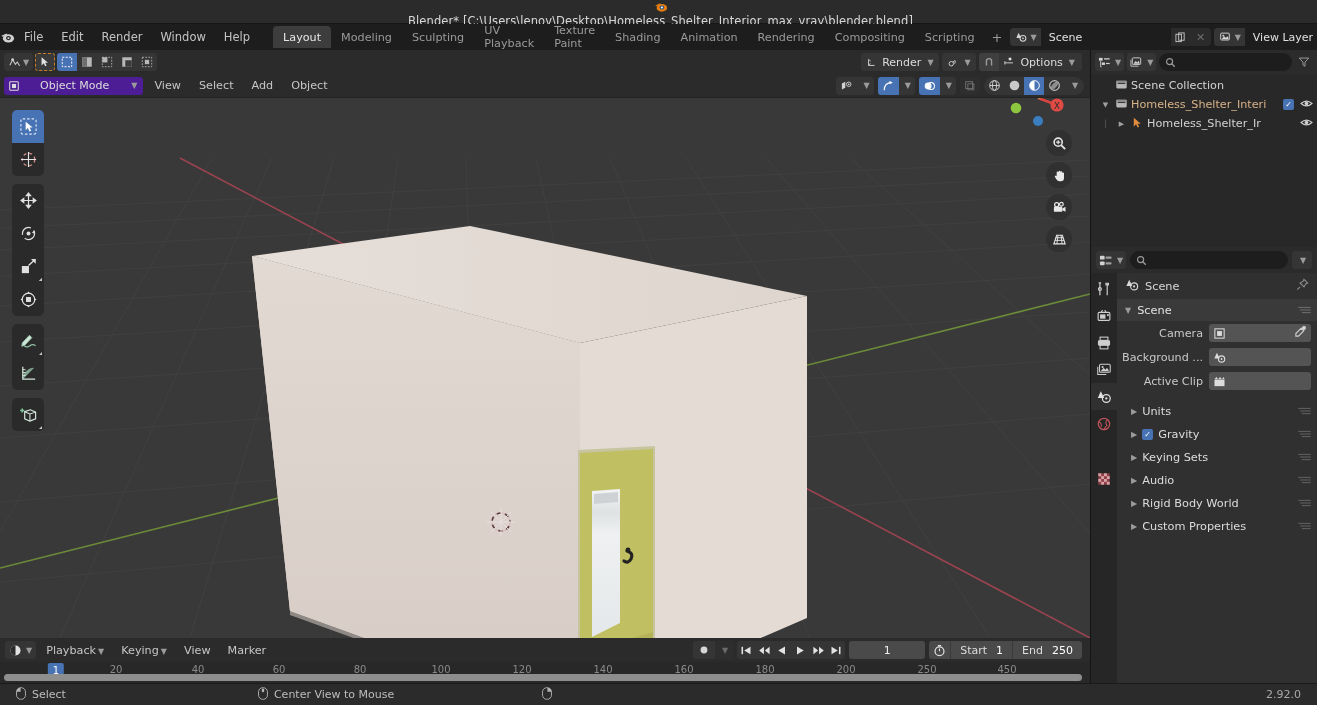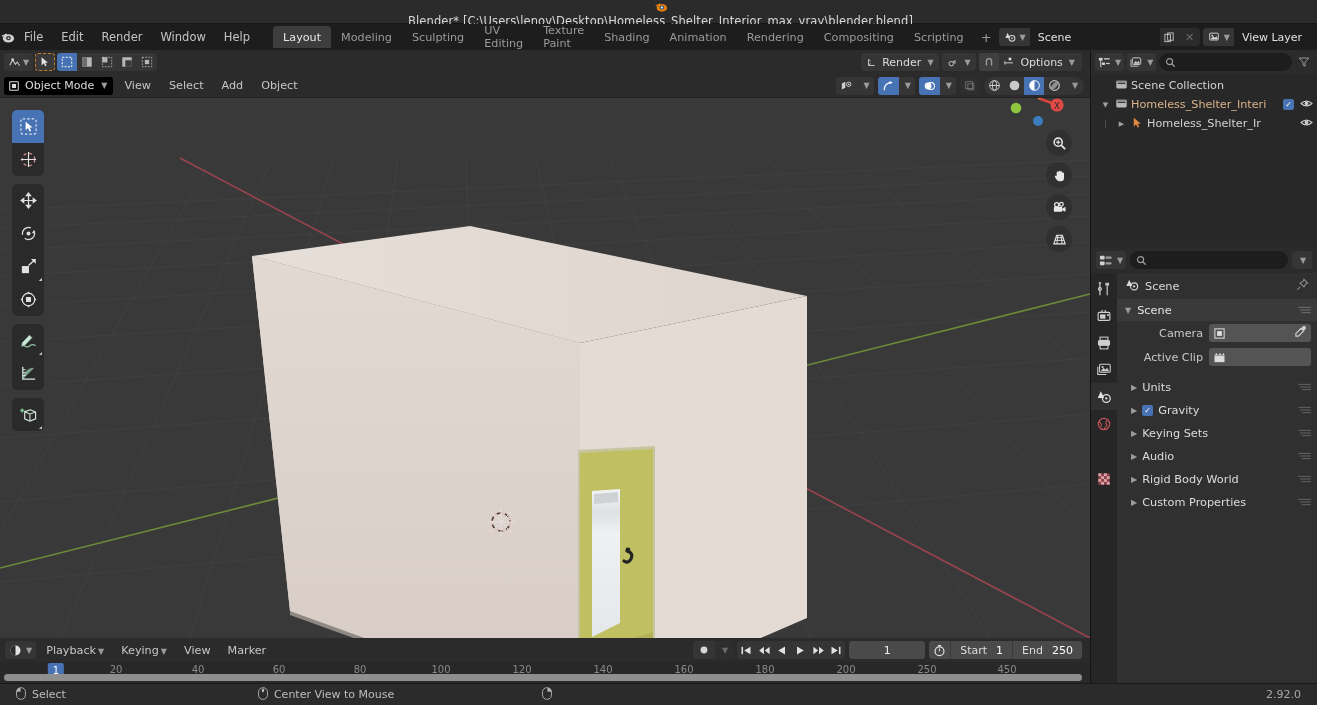--- a/index.html
+++ b/index.html
@@ -60,21 +60,21 @@
     position:absolute; left:0; top:24px; width:1090px; height:24px;
     background:#2b2b2b; display:flex; align-items:center; padding:0 4px; gap:4px; z-index:6;
     border-bottom:1px solid #232323;
   }
   .hbtn { height:18px; display:flex; align-items:center; justify-content:center; padding:0 4px; border-radius:3px; background:#353535;}
   .hbtn.flat { background:transparent; }
   .hbtn.dim { background:#2e2e2e; }
   .grp { display:flex; align-items:center; background:#353535; border-radius:3px; overflow:hidden; height:18px; }
   .grp > div { height:18px; display:flex; align-items:center; justify-content:center; padding:0 4px; }
   .grp > div.on { background:#4772b3; }
-  .mode-sel { display:flex; align-items:center; gap:5px; background:#000000; border-radius:3px; height:18px; padding:0 6px 0 4px; }
+  .mode-sel { display:flex; align-items:center; gap:20px; background:#4c1d95; border-radius:3px; height:18px; padding:0 6px 0 4px; }
   .mode-sel .txt { font-size:11px; color:#dcdcdc; }
   .vmenu { padding:2px 7px; font-size:11.2px; color:#c6c6c6; border-radius:3px; }
   .caret { font-size:8px; color:#9b9b9b; margin-left:2px; }
   .transform-grp { display:flex; align-items:center; gap:3px; margin-left:auto; padding-right:2px;}
   .pill { display:flex; align-items:center; gap:4px; background:#353535; border-radius:3px; height:18px; padding:0 5px; font-size:11px; color:#dcdcdc;}
   .options-btn { display:flex; align-items:center; gap:4px; background:#353535; border-radius:3px; height:18px; padding:0 7px; font-size:11px; color:#dcdcdc; }
   .shade-grp { display:flex; align-items:center; background:#353535; border-radius:9px; height:18px; overflow:hidden;}
   .shade-grp > div { width:20px; height:18px; display:flex; align-items:center; justify-content:center;}
   .shade-grp > div.on { background:#4772b3; }
 
@@ -202,21 +202,21 @@
     <div class="menu-item">File</div>
     <div class="menu-item">Edit</div>
     <div class="menu-item">Render</div>
     <div class="menu-item">Window</div>
     <div class="menu-item">Help</div>
 
     <div class="ws-tabs">
       <div class="ws-tab active">Layout</div>
       <div class="ws-tab">Modeling</div>
       <div class="ws-tab">Sculpting</div>
-      <div class="ws-tab">UV Editing</div>
+      <div class="ws-tab">UV Playback</div>
       <div class="ws-tab">Texture Paint</div>
       <div class="ws-tab">Shading</div>
       <div class="ws-tab">Animation</div>
       <div class="ws-tab">Rendering</div>
       <div class="ws-tab">Compositing</div>
       <div class="ws-tab">Scripting</div>
       <div class="ws-plus">+</div>
     </div>
 
     <div class="topbar-right">
@@ -987,20 +987,31 @@
             <span></span>
             <span class="eyedrop">
               <svg width="13" height="13" viewBox="0 0 14 14">
                   <path d="M9.4 1.6 a2 2 0 0 1 2.9 2.9 L10.6 6.2 L7.8 3.4 Z" fill="#cfcfcf"></path>
                   <path d="M7.6 3.6 L10.4 6.4 L4.8 12 L2 12 L2 9.2 Z" fill="none" stroke="#cfcfcf" stroke-width="1.2"></path>
                 </svg>
             </span>
           </div>
         </div>
 
+        <div class="pr-row">
+          <div class="pr-label">Background ...</div>
+          <div class="pr-field">
+            <svg width="13" height="13" viewBox="0 0 14 14">
+                <circle cx="9.2" cy="8.6" r="3.4" fill="none" stroke="#dcdcdc" stroke-width="1.2"></circle>
+                <circle cx="9.2" cy="8.6" r="1" fill="#dcdcdc"></circle>
+                <path d="M4.2 1.8 L7.3 8 L1.4 8 Z" fill="#dcdcdc"></path>
+              </svg>
+            <span></span>
+          </div>
+        </div>
 
         <div class="pr-row">
           <div class="pr-label">Active Clip</div>
           <div class="pr-field">
             <svg width="13" height="13" viewBox="0 0 14 14">
                 <rect x="1.6" y="5" width="10.8" height="7" fill="#dcdcdc"></rect>
                 <path d="M1.6 4.6 L3.6 2.2 L5.6 4.6 L7.6 2.2 L9.6 4.6 L11.6 2.2 L12.4 4.6 Z" fill="#dcdcdc"></path>
               </svg>
             <span></span>
           </div>

